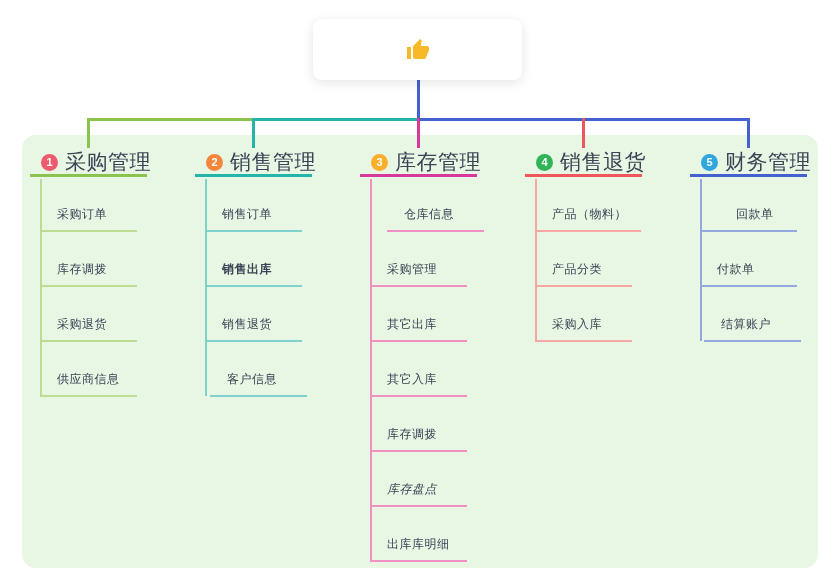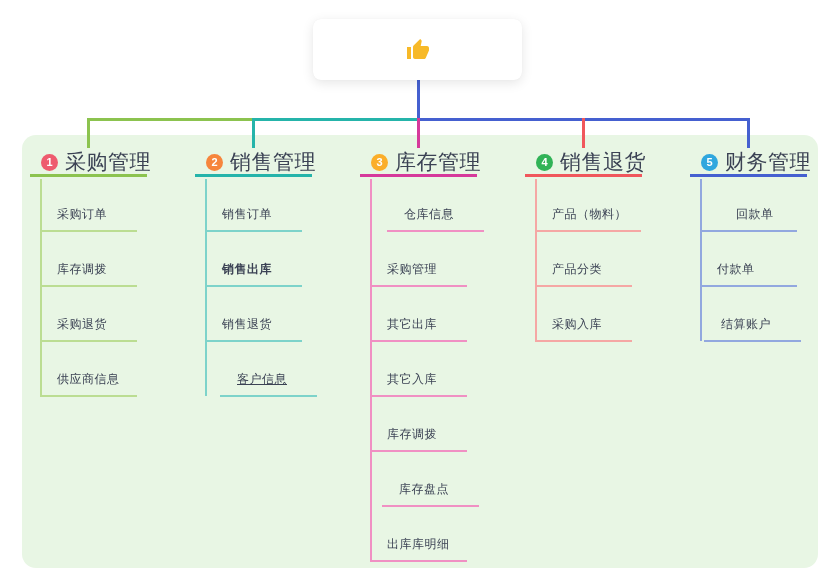--- a/index.html
+++ b/index.html
@@ -78,32 +78,32 @@
       <div class="child-node" style="left: 40px; top: 316px; border-bottom-color: rgb(187, 221, 146);">采购退货</div>
       <div class="child-node" style="left: 40px; top: 371px; border-bottom-color: rgb(187, 221, 146);">供应商信息</div>
       <div class="branch-header" style="left: 195px; border-bottom-color: rgb(37, 180, 170);">
         <span class="badge" style="background: rgb(246, 133, 60);">2</span>
         <span class="branch-label">销售管理</span>
       </div>
       <div class="spine" style="left: 205px; top: 179px; height: 217px; background: rgb(125, 211, 202);"></div>
       <div class="child-node" style="left: 205px; top: 206px; border-bottom-color: rgb(125, 211, 202);">销售订单</div>
       <div class="child-node" style="left: 205px; top: 261px; border-bottom-color: rgb(125, 211, 202); font-weight: bold;">销售出库</div>
       <div class="child-node" style="left: 205px; top: 316px; border-bottom-color: rgb(125, 211, 202);">销售退货</div>
-      <div class="child-node" style="left: 220px; top: 371px; border-bottom-color: rgb(125, 211, 202); text-decoration: underline;">客户信息</div>
+      <div class="child-node" style="left: 210px; top: 371px; border-bottom-color: rgb(125, 211, 202);">客户信息</div>
       <div class="branch-header" style="left: 360px; border-bottom-color: rgb(214, 57, 155);">
         <span class="badge" style="background: rgb(251, 174, 41);">3</span>
         <span class="branch-label">库存管理</span>
       </div>
       <div class="spine" style="left: 370px; top: 179px; height: 382px; background: rgb(240, 144, 195);"></div>
       <div class="child-node" style="left: 387px; top: 206px; border-bottom-color: rgb(240, 144, 195);">仓库信息</div>
       <div class="child-node" style="left: 370px; top: 261px; border-bottom-color: rgb(240, 144, 195);">采购管理</div>
       <div class="child-node" style="left: 370px; top: 316px; border-bottom-color: rgb(240, 144, 195);">其它出库</div>
       <div class="child-node" style="left: 370px; top: 371px; border-bottom-color: rgb(240, 144, 195);">其它入库</div>
       <div class="child-node" style="left: 370px; top: 426px; border-bottom-color: rgb(240, 144, 195);">库存调拨</div>
-      <div class="child-node" style="left: 382px; top: 481px; border-bottom-color: rgb(240, 144, 195);">库存盘点</div>
+      <div class="child-node" style="left: 370px; top: 481px; border-bottom-color: rgb(240, 144, 195); font-style: italic;">库存盘点</div>
       <div class="child-node" style="left: 370px; top: 536px; border-bottom-color: rgb(240, 144, 195);">出库库明细</div>
       <div class="branch-header" style="left: 525px; border-bottom-color: rgb(240, 87, 92);">
         <span class="badge" style="background: rgb(49, 179, 87);">4</span>
         <span class="branch-label">销售退货</span>
       </div>
       <div class="spine" style="left: 535px; top: 179px; height: 162px; background: rgb(245, 167, 164);"></div>
       <div class="child-node" style="left: 535px; top: 206px; border-bottom-color: rgb(245, 167, 164);">产品（物料）</div>
       <div class="child-node" style="left: 535px; top: 261px; border-bottom-color: rgb(245, 167, 164);">产品分类</div>
       <div class="child-node" style="left: 535px; top: 316px; border-bottom-color: rgb(245, 167, 164);">采购入库</div>
       <div class="branch-header" style="left: 690px; border-bottom-color: rgb(69, 96, 208);">

